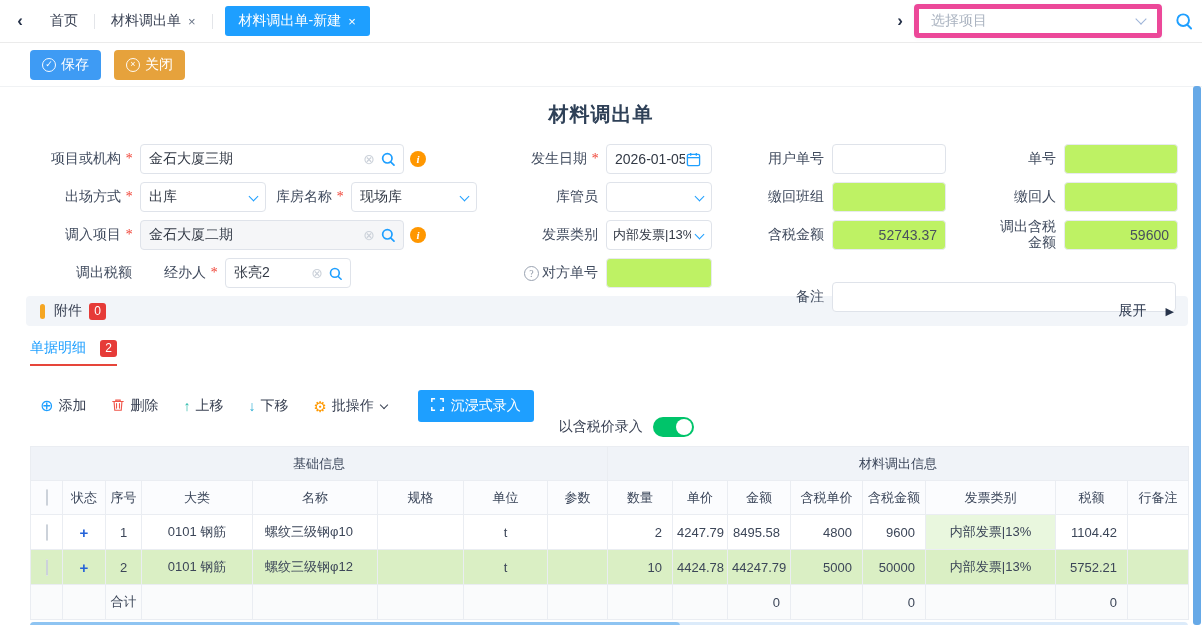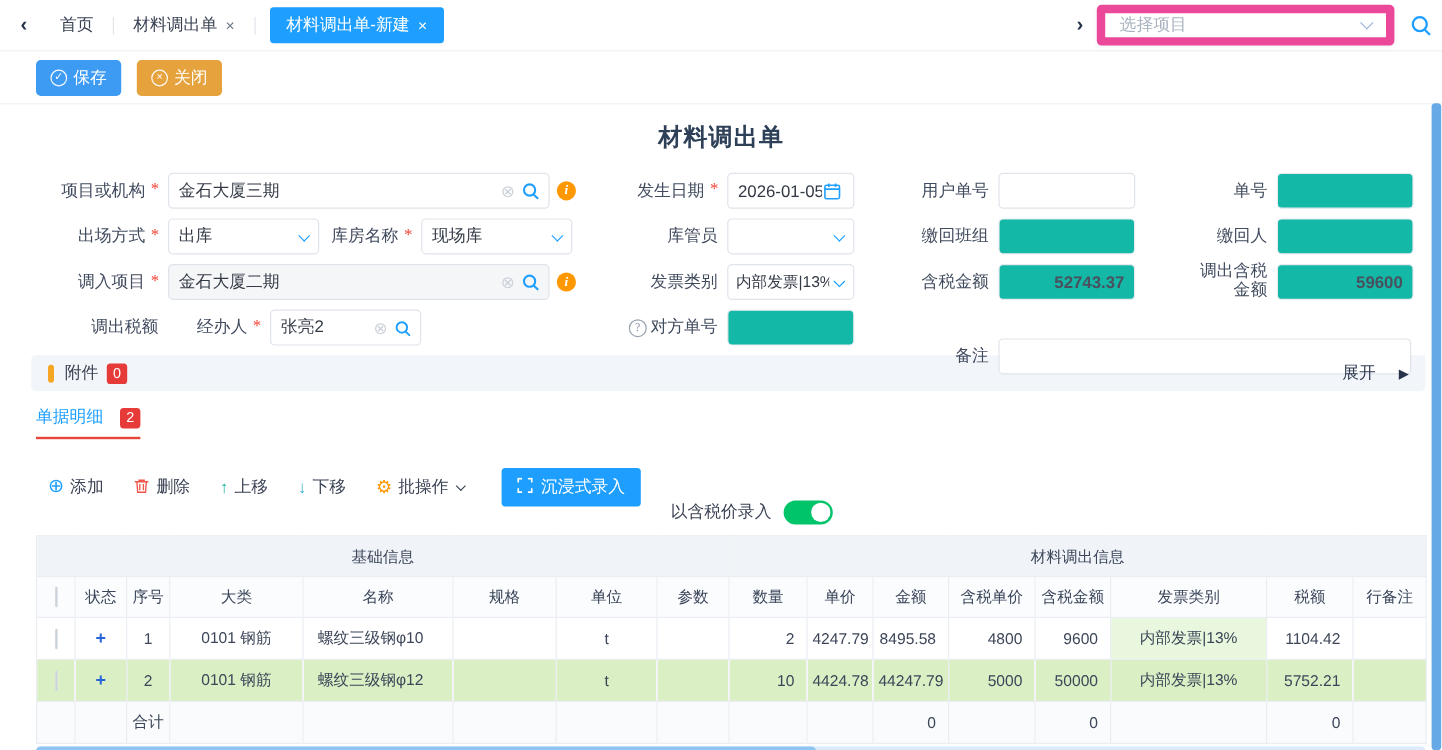--- a/index.html
+++ b/index.html
@@ -9,21 +9,21 @@
   
   .tabbar { height:43px; background:#fff; border-bottom:1px solid #ebebeb;
     display:flex; align-items:center; padding:0 8px 0 6px; }
   .nav-arrow { width:28px; text-align:center; font-size:17px; font-weight:bold; color:#27334a; cursor:pointer; }
   .tb-item { display:flex; align-items:center; gap:7px; padding:0 16px; height:42px; color:#3a4254; cursor:pointer; }
   .tb-x { font-size:13px; color:#6b7688; }
   .tb-sep { width:1px; height:15px; background:#e3e5e9; }
   .tb-active { background:#1e9fff; color:#fff; height:30px; border-radius:3px; margin:0 6px 0 12px; padding:0 14px; }
   .tb-active .tb-x { color:#fff; }
   .tb-spacer { flex:1; }
-  .proj-select { width:248px; height:34px; background:#fff; border:7px solid #ec4899; border-radius:4px;
+  .proj-select { width:248px; height:34px; background:#fff; border:5px solid #ec4899; border-radius:4px;
     box-shadow:0 1px 4px rgba(60,90,140,.06); display:flex; align-items:center; padding:0 12px;
     color:#aab3c0; margin-right:12px; }
   .ps-text { flex:1; }
   .chev { width:8px; height:8px; border-right:1.5px solid #9db4d8; border-bottom:1.5px solid #9db4d8;
     transform:rotate(45deg); margin-top:-4px; }
 
   
   .btnstrip { height:44px; display:flex; align-items:center; gap:13px; padding:0 30px;
     background:#fff; border-bottom:1px solid #f0f2f4; }
   .btn { height:30px; border:none; border-radius:4px; color:#fff; font-size:14px;
@@ -40,28 +40,28 @@
   .frow { display:flex; align-items:center; padding-left:30px; margin-bottom:8px; height:30px; }
   .zone { display:flex; align-items:center; }
   .za { width:452px; } .zb { width:230px; } .zc { width:234px; } .zd { width:232px; } .zcd { width:466px;margin-top:48px; }
   .lbl { text-align:right; padding-right:8px; color:#404b5e; white-space:nowrap;
     display:flex; justify-content:flex-end; align-items:center; gap:3px;font-family:Liberation Serif, serif; }
   .l110{width:110px;} .l85{width:85px;} .l124{width:124px;} .l120{width:120px;} .l118{width:118px;}
   .star { color:#f04134; font-size:14px; margin-left:1px; }
   .wrap-lbl span.inner { display:inline-block; width:62px; text-align:right; line-height:1.15; white-space:normal; }
   .inp { height:30px; border:1px solid #dfe3ea; border-radius:4px; background:#fff;
     font-size:14px; color:#333a46; padding:0 8px; font-family:inherit; width:100%; outline:none; }
-  .inp.dis { background:#14b8a6; border-color:#e7eaef; color:#49505e;font-weight:bold; }
+  .inp.dis { background:#bef264; border-color:#e7eaef; color:#49505e; }
   .inp.num { text-align:right; }
   .lookup { position:relative; display:flex; align-items:center; }
   .lookup .inp { padding-right:48px; }
   .lookup.gray .inp { background:#f5f6f8; }
   .ics { position:absolute; right:8px; display:flex; align-items:center; gap:5px; }
   .clear-g { color:#ccd2da; font-size:14px; line-height:1; }
-  .w318{width:318px;} .w126{width:126px;} .w106{width:106px;} .w114{width:114px;} .w344{width:344px;}
+  .w318{width:264px;} .w126{width:126px;} .w106{width:106px;} .w114{width:114px;} .w344{width:344px;}
   .sel { position:relative; }
   .sel .inp { padding-right:22px; }
   .sel .chev-b { position:absolute; right:9px; top:11px; width:7px; height:7px;
     border-right:1.8px solid #1e9fff; border-bottom:1.8px solid #1e9fff; transform:rotate(45deg); }
   .sel13 .inp { font-size:13px; padding:0 20px 0 6px; }
   .info-i { width:16px; height:16px; min-width:16px; border-radius:50%; background:#ff9700; color:#fff;
     font:italic bold 11px "Liberation Serif",serif; display:inline-flex; align-items:center;
     justify-content:center; margin-left:6px; }
   .q-i { width:15px; height:15px; min-width:15px; border-radius:50%; border:1px solid #99a2b1; color:#8a93a3;
     font-size:10px; display:inline-flex; align-items:center; justify-content:center; }

